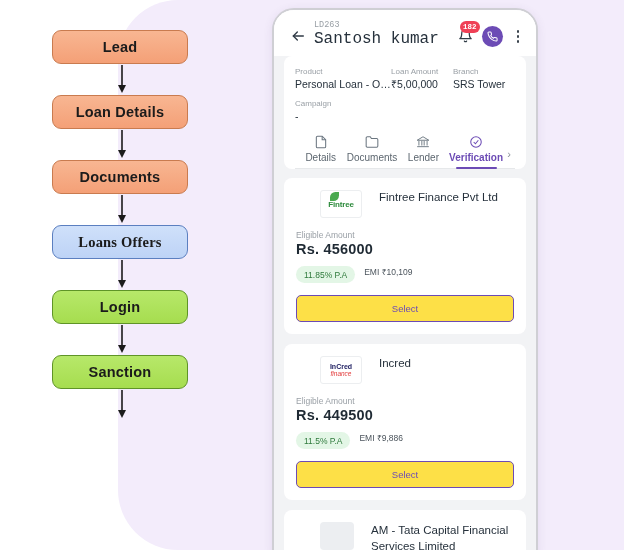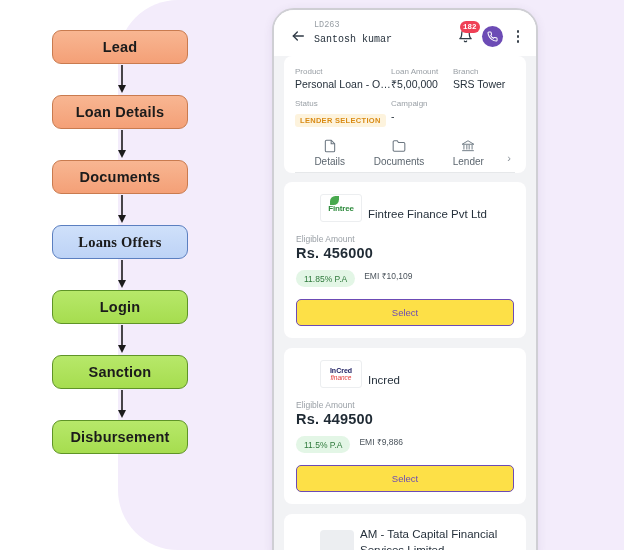--- a/index.html
+++ b/index.html
@@ -109,21 +109,21 @@
     flex: none;
     color: #2f3a45;
   }
   .hdr-text { flex: 1; min-width: 0; }
   .hdr-id {
     font-size: 8.5px;
     color: #9aa0a6;
     line-height: 11px;
   }
   .hdr-name {
-    font-size: 10px;
+    font-size: 16px;
     color: #26313c;
     line-height: 17px;
     white-space: nowrap;
     overflow: hidden;
     text-overflow: ellipsis;
   }
   .hdr-actions {
     display: flex;
     align-items: center;
     gap: 9px;
@@ -267,22 +267,22 @@
   }
   .offer-card {
     background: #ffffff;
     border-radius: 8px;
     padding: 12px 12px 12px 12px;
     margin-bottom: 10px;
     box-sizing: border-box;
   }
   .offer-head {
     display: flex;
-    align-items: flex-end;
-    gap: 6px;
+    align-items: flex-start;
+    gap: 17px;
     padding-left: 24px;
   }
   .logo-box {
     width: 40px; height: 26px;
     border-radius: 3px;
     display: flex;
     align-items: center;
     justify-content: center;
     overflow: hidden;
     flex: none;
@@ -428,23 +428,20 @@
   <div class="flow-node green">
     <span>Sanction</span>
   </div>
   <div class="arrow">
     <svg width="12" height="29" viewBox="0 0 12 29">
         <line x1="6" y1="0" x2="6" y2="21" stroke="#1b1b1b" stroke-width="1.6"></line>
         <polygon points="6,28 2,20 10,20" fill="#1b1b1b"></polygon>
       </svg>
   </div>
 
-  <div class="flow-node green">
-    <span>Disbursement</span>
-  </div>
 </div>
 
 <div class="phone">
   <div class="phone-inner">
 
     <div class="app-header">
       <span class="back-icon">
         <svg viewBox="0 0 24 24" fill="none" stroke="currentColor" stroke-width="2" stroke-linecap="round" stroke-linejoin="round" width="16" height="16">
           <line x1="20" y1="12" x2="5" y2="12"></line>
             <polyline points="11 18 5 12 11 6"></polyline>
@@ -484,24 +481,20 @@
         <div class="sum-col">
           <div class="sum-label">Loan Amount</div>
           <div class="sum-value">₹5,00,000</div>
         </div>
         <div class="sum-col">
           <div class="sum-label">Branch</div>
           <div class="sum-value">SRS Tower</div>
         </div>
       </div>
       <div class="sum-row">
-        <div class="sum-col w-wide">
-          <div class="sum-label">Status</div>
-          <span class="status-pill">LENDER SELECTION</span>
-        </div>
         <div class="sum-col" style="flex:2">
           <div class="sum-label">Campaign</div>
           <div class="sum-value">-</div>
         </div>
       </div>
 
       <div class="tabs">
         <div class="tab">
           <span class="ticon">
             <svg viewBox="0 0 24 24" fill="none" stroke="currentColor" stroke-width="1.8" width="14" height="14">
@@ -525,20 +518,29 @@
                 <polygon points="12 3 22 9 2 9"></polygon>
                 <line x1="5" y1="10" x2="5" y2="18"></line>
                 <line x1="10" y1="10" x2="10" y2="18"></line>
                 <line x1="14" y1="10" x2="14" y2="18"></line>
                 <line x1="19" y1="10" x2="19" y2="18"></line>
                 <line x1="2" y1="20" x2="22" y2="20"></line>
               </svg>
           </span>
           <span class="tlabel">Lender</span>
         </div>
+        <div class="tab active">
+          <span class="ticon">
+            <svg viewBox="0 0 24 24" fill="none" stroke="currentColor" stroke-width="1.8" width="14" height="14">
+                <circle cx="12" cy="12" r="9"></circle>
+                <polyline points="8 12 11 15 16 9"></polyline>
+              </svg>
+          </span>
+          <span class="tlabel">Verification</span>
+        </div>
         <div class="tab-more">›</div>
       </div>
     </div>
 
     <div class="offers">
 
       <div class="offer-card">
         <div class="offer-head">
           <span class="logo-box logo-fintree">
             <span class="leaf"></span>

